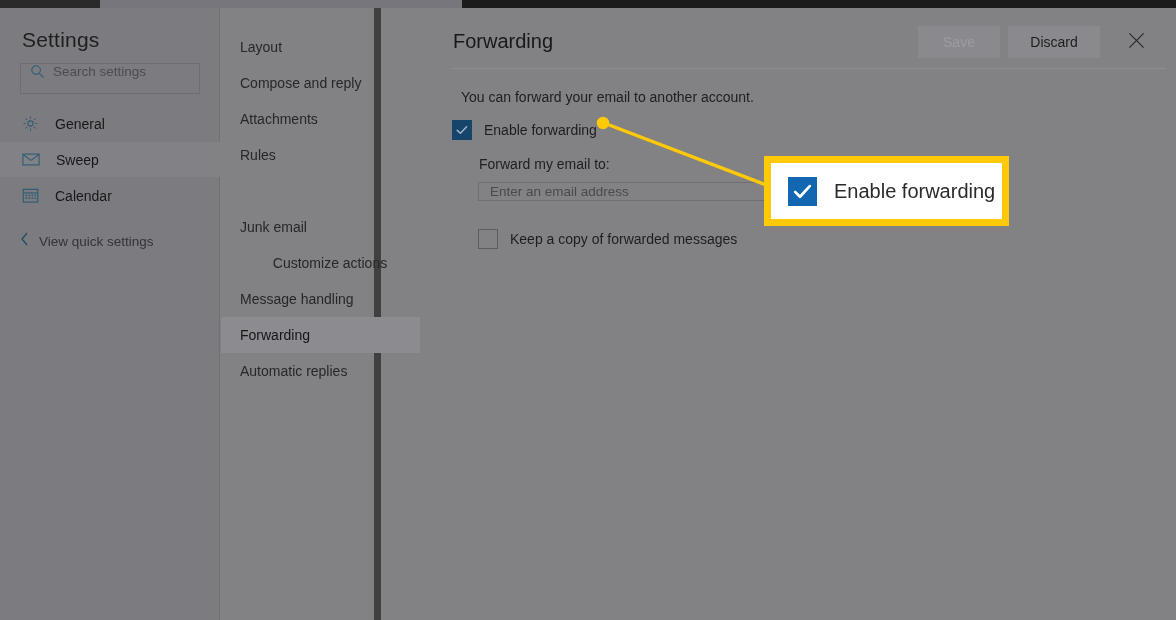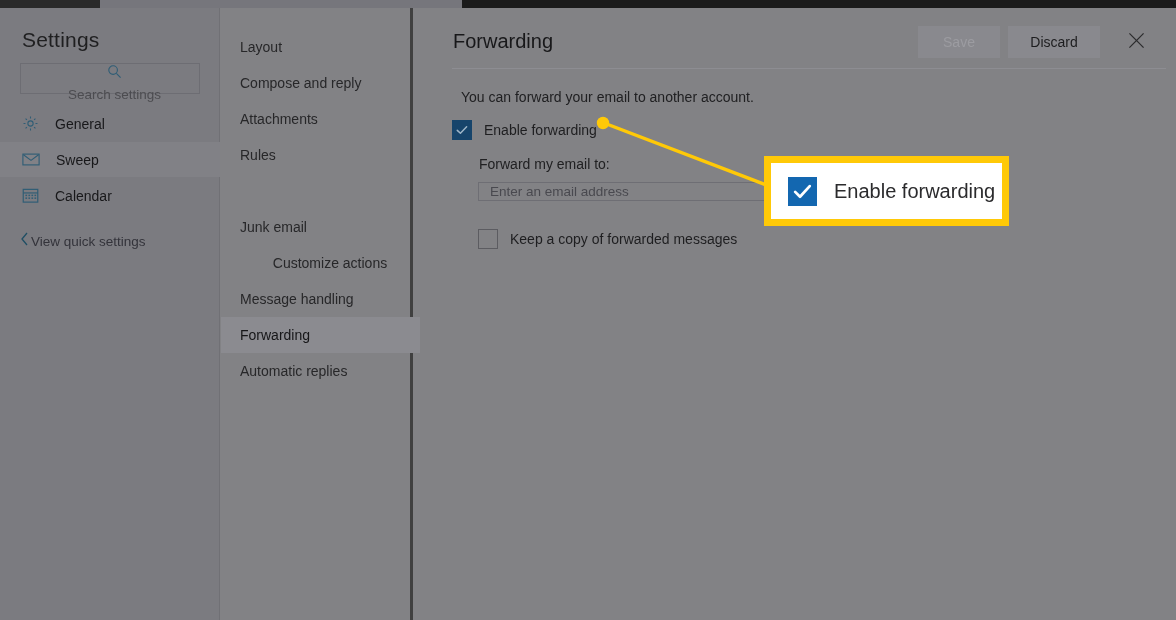--- a/index.html
+++ b/index.html
@@ -38,23 +38,23 @@
 
   
   .col-sidebar {
     position: absolute;
     left: 0; top: 8px; width: 220px; height: 612px;
     background: #7b7b80;
     border-right: 1px solid #707075;
   }
   .col-nav {
     position: absolute;
-    left: 221px; top: 8px; width: 192px; height: 612px;
+    left: 221px; top: 8px; width: 160px; height: 612px;
     background: #828285;
-    border-right: 3px solid #404040;
+    border-right: 7px solid #404040;
   }
   .col-main {
     position: absolute;
     left: 421px; top: 8px; right: 0; height: 612px;
     background: #828285;
   }
 
   
   .settings-title {
     position: absolute;
@@ -65,24 +65,23 @@
     letter-spacing: .2px;
   }
 
   .search-box {
     position: absolute;
     left: 20px; top: 55px;
     width: 180px; height: 31px;
     border: 1px solid #6d6d73;
     background: #7b7b80;
     display: flex;
-    align-items: center;
+    align-items: flex-start;
     padding-left: 9px;
     gap: 8px;
-    flex-direction: column;
   }
   .search-box .placeholder {
     font-size: 13.5px;
     color: #4c4c50;
   }
   .search-icon svg { display: block; }
 
   .side-item {
     position: absolute;
     left: 0; width: 220px; height: 35px;
@@ -94,21 +93,21 @@
     color: #18181a;
   }
   .side-item.selected {
     background: #818186;
   }
   .side-icon svg { display: block; }
 
   .quick-settings {
     position: absolute;
     left: 20px; top: 224px;
-    display: flex; align-items: center; gap: 2px;
+    display: flex; align-items: center; gap: 10px;
   }
   .quick-settings .label {
     font-size: 13.5px;
     color: #33333a;
   }
 
   
   .nav-item {
     position: absolute;
     left: 0; width: 199px; height: 36px;

